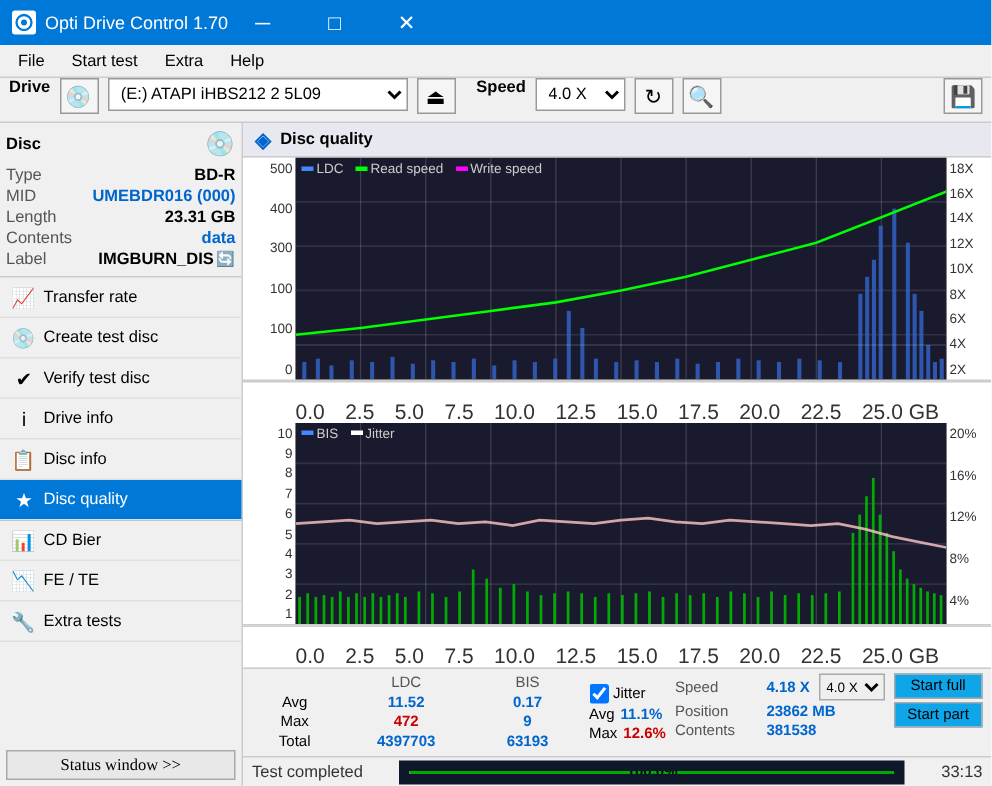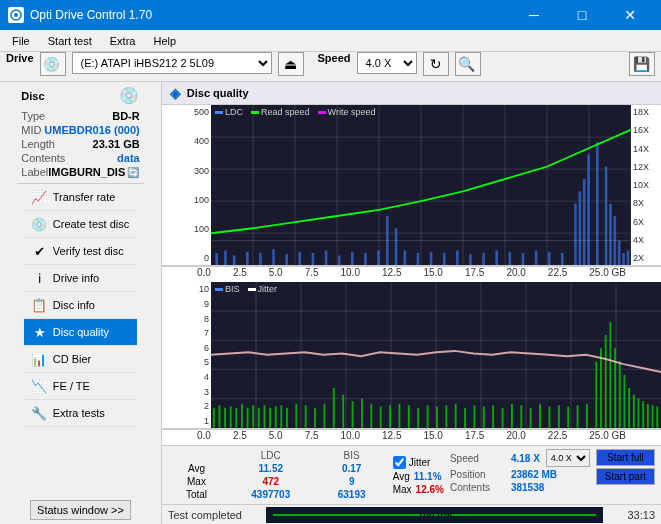--- a/index.html
+++ b/index.html
@@ -5,21 +5,20 @@
     * { box-sizing: border-box; margin: 0; padding: 0; }
     body { font-family: 'Segoe UI', Tahoma, sans-serif; font-size: 11px; background: #f0f0f0; width: 661px; height: 524px; overflow: hidden; }
 
     
     .title-bar {
       background: #0078d7;
       color: white;
       height: 30px;
       display: flex;
       align-items: center;
-      justify-content: space-between;
       padding: 0 8px;
       user-select: none;
     }
     .title-bar-left { display: flex; align-items: center; gap: 6px; font-size: 12px; }
     .title-bar-icon { width: 16px; height: 16px; background: #fff; border-radius: 2px; display: flex; align-items: center; justify-content: center; }
     .title-bar-icon svg { width: 12px; height: 12px; }
     .title-bar-controls { display: flex; gap: 2px; }
     .title-btn { width: 46px; height: 30px; display: flex; align-items: center; justify-content: center; cursor: pointer; font-size: 14px; color: white; }
 
     
@@ -81,21 +80,20 @@
       height: calc(524px - 30px - 22px - 30px);
     }
 
     
     .sidebar {
       width: 162px;
       background: #f0f0f0;
       border-right: 1px solid #ccc;
       display: flex;
       flex-direction: column;
-      align-items: center;
     }
 
     
     .disc-panel {
       border-bottom: 1px solid #ccc;
       padding: 4px;
     }
     .disc-header {
       display: flex;
       align-items: center;
@@ -164,21 +162,21 @@
     }
 
     .chart-container {
       flex: 1;
       position: relative;
       border-bottom: 1px solid #ccc;
       display: flex;
     }
 
     .chart-y-axis {
-      width: 49px;
+      width: 35px;
       display: flex;
       flex-direction: column;
       justify-content: space-between;
       padding: 2px 2px;
       font-size: 9px;
       color: #333;
       text-align: right;
       flex-shrink: 0;
     }
 
@@ -207,27 +205,27 @@
       left: 4px;
       display: flex;
       gap: 8px;
       font-size: 9px;
       z-index: 10;
     }
     .legend-item { display: flex; align-items: center; gap: 2px; color: #ccc; }
     .legend-dot { width: 8px; height: 3px; }
 
     .chart-x-axis {
-      height: 16px;
+      height: 28px;
       display: flex;
       justify-content: space-between;
       padding: 0 35px 0 35px;
-      font-size: 10px;
+      font-size: 14px;
       color: #333;
-      align-items: flex-start;
+      align-items: flex-end;
       border-top: 1px solid #ccc;
     }
 
     
     .stats-panel {
       background: #f0f0f0;
       border-top: 1px solid #ccc;
       padding: 3px 6px;
       display: flex;
       gap: 6px;
@@ -245,21 +243,21 @@
     .checkbox-label { display: flex; align-items: center; gap: 3px; font-size: 10px; }
 
     .right-stats { display: flex; flex-direction: column; gap: 2px; font-size: 10px; }
     .right-stat-row { display: flex; gap: 6px; align-items: center; }
     .right-stat-label { color: #555; width: 55px; }
     .right-stat-val { color: #0066cc; font-weight: bold; }
 
     .action-btns { display: flex; flex-direction: column; gap: 2px; }
     .action-btn {
       padding: 2px 8px;
-      background: #1d4ed8;
+      background: #0ea5e9;
       border: 1px solid #aaa;
       cursor: pointer;
       font-size: 10px;
       white-space: nowrap;
     }
 
     
     .progress-bar-outer {
       height: 16px;
       background: #e0e0e0;
@@ -412,21 +410,21 @@
       <div class="nav-item">
         <span class="nav-icon">📉</span>
         <span>FE / TE</span>
       </div>
       <div class="nav-item">
         <span class="nav-icon">🔧</span>
         <span>Extra tests</span>
       </div>
     </div>
 
-    <div style="margin-top:auto;">
+    <div style="margin-top:auto;font-family:Liberation Serif, serif;">
       <div class="status-btn">Status window &gt;&gt;</div>
     </div>
   </div>
 
   <div class="content">
 
     <div class="chart-header">
       <span class="chart-header-icon">◈</span>
       <span>Disc quality</span>
     </div>
@@ -657,20 +655,32 @@
               <rect x="455" y="88" width="2" height="22"></rect>
               <rect x="460" y="90" width="2" height="20"></rect>
               <rect x="465" y="92" width="2" height="18"></rect>
               <rect x="470" y="93" width="2" height="17"></rect>
               <rect x="475" y="94" width="2" height="16"></rect>
             </g>
 
             <polyline points="0,55 20,54 40,53 60,55 80,54 100,53 120,55 140,54 160,56 180,53 200,54 220,55 240,53 260,52 280,54 300,55 320,53 340,54 360,55 380,56 400,55 420,58 440,62 460,65 480,68" fill="none" stroke="rgba(255,200,200,0.8)" stroke-width="1.5"></polyline>
           </svg>
         </div>
+        <div class="chart-y-axis-right">
+          <span>20%</span>
+            <span></span>
+            <span>16%</span>
+            <span></span>
+            <span>12%</span>
+            <span></span>
+            <span>8%</span>
+            <span></span>
+            <span>4%</span>
+            <span></span>
+        </div>
       </div>
 
       <div class="chart-x-axis">
         <span>0.0</span>
           <span>2.5</span>
           <span>5.0</span>
           <span>7.5</span>
           <span>10.0</span>
           <span>12.5</span>
           <span>15.0</span>

